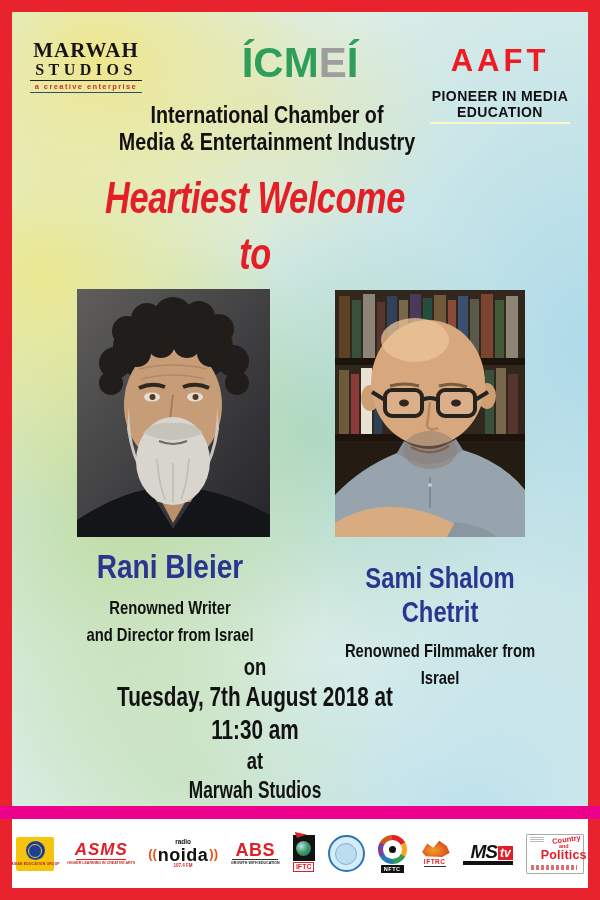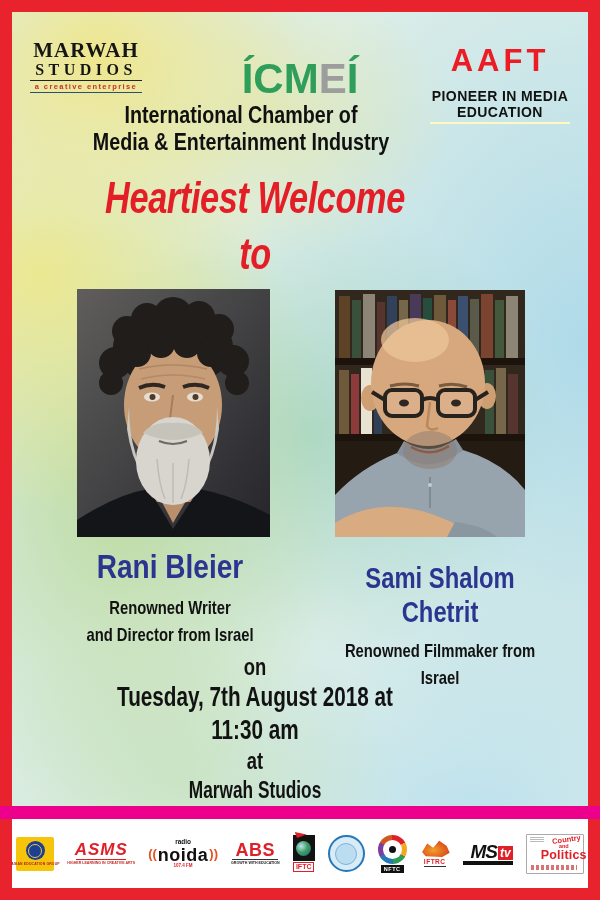--- a/index.html
+++ b/index.html
@@ -27,30 +27,30 @@
   .sx{display:block;transform-origin:50% 50%;}
 
   
   .marwah{left:28px;top:40px;width:116px;color:#151515;text-align:center;}
   .marwah-l1{font-family:"Liberation Serif",serif;font-weight:bold;font-size:21px;letter-spacing:1px;line-height:21px;}
   .marwah-l2{font-family:"Liberation Serif",serif;font-weight:bold;font-size:16px;letter-spacing:4.5px;line-height:17px;}
   .marwah-hr{border:none;border-top:1.6px solid #222;margin:2px 2px 1px 2px;}
   .marwah-tag{font-size:7.5px;font-weight:bold;color:#c2332b;letter-spacing:1.4px;line-height:9px;}
   .marwah-hr2{border:none;border-top:1.4px solid #28536e;margin:1px 2px 0 2px;}
 
-  .icmei{left:225px;top:56px;width:150px;text-align:center;font-weight:bold;font-size:42px;line-height:46px;letter-spacing:0px;}
+  .icmei{left:225px;top:40px;width:150px;text-align:center;font-weight:bold;font-size:42px;line-height:46px;letter-spacing:0px;}
   .icmei .g{color:#2f9e5a;}
   .icmei .e{color:#9d9d9d;}
 
   .aaft{left:430px;top:46px;width:140px;text-align:center;}
   .aaft-name{color:#ed1c24;font-weight:bold;font-size:31px;line-height:30px;letter-spacing:4px;}
   .aaft-tag{display:inline-block;color:#111;font-weight:bold;font-size:14px;letter-spacing:.4px;border-bottom:2px solid #fef9c3;padding-bottom:2px;margin-top:12px;}
 
   
-  .org{left:16px;top:101px;width:450px;color:#101010;font-weight:bold;}
+  .org{left:42px;top:101px;width:450px;color:#101010;font-weight:bold;}
   .org .line{font-size:24px;line-height:27px;transform:scaleX(.82);}
   .welcome{left:30px;top:170px;width:450px;color:#e41e26;font-weight:bold;font-style:italic;}
   .welcome .line{font-size:44px;line-height:56px;letter-spacing:-.5px;transform:scaleX(.78);}
 
   
   .photo{overflow:hidden;background:#222;}
   .photo svg{display:block;}
   .photo-left{left:77px;top:289px;width:193px;height:248px;}
   .photo-right{left:335px;top:290px;width:190px;height:247px;}
 

